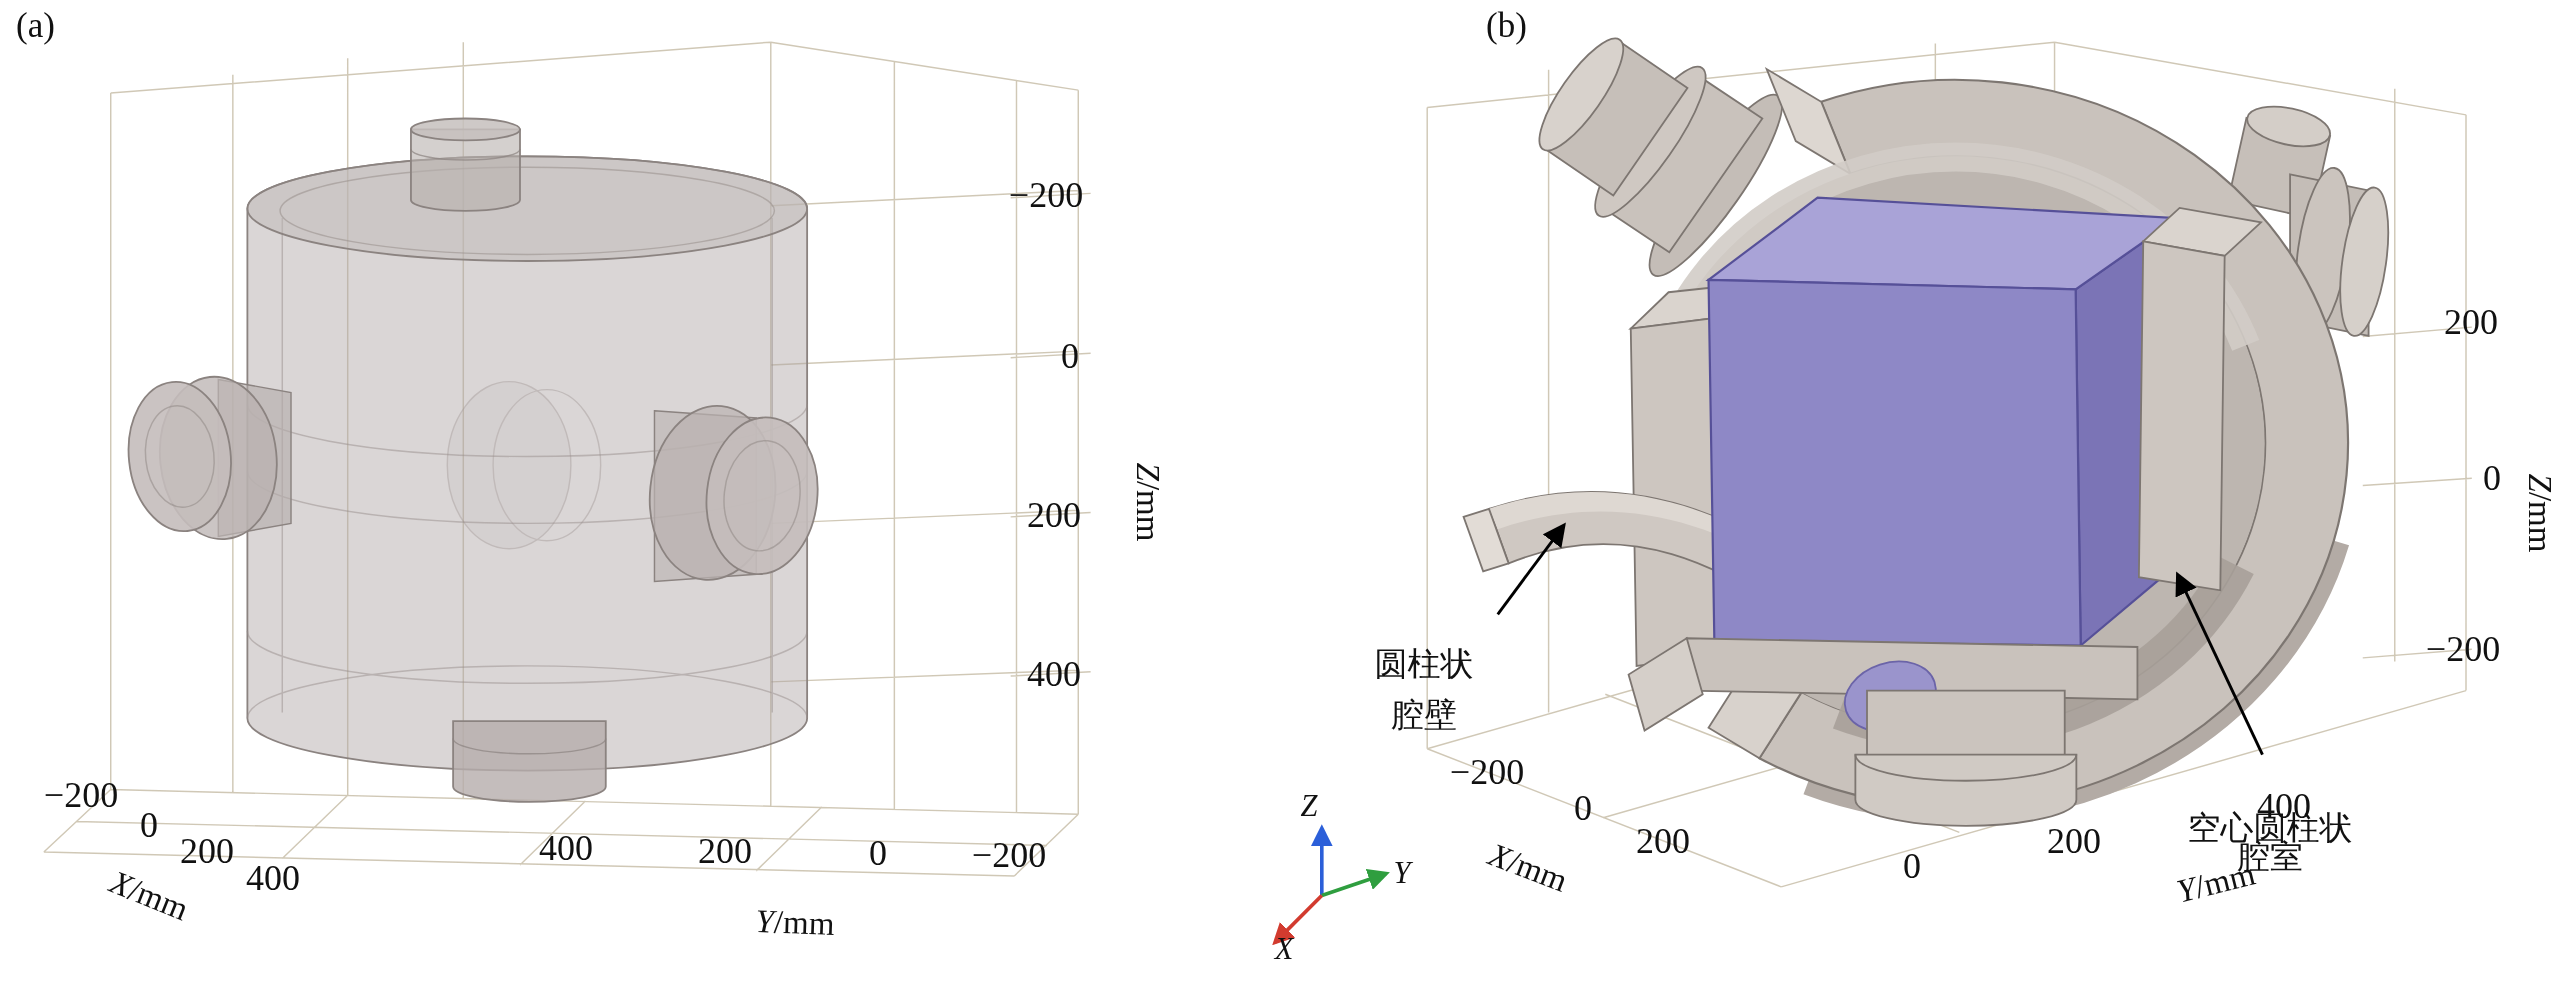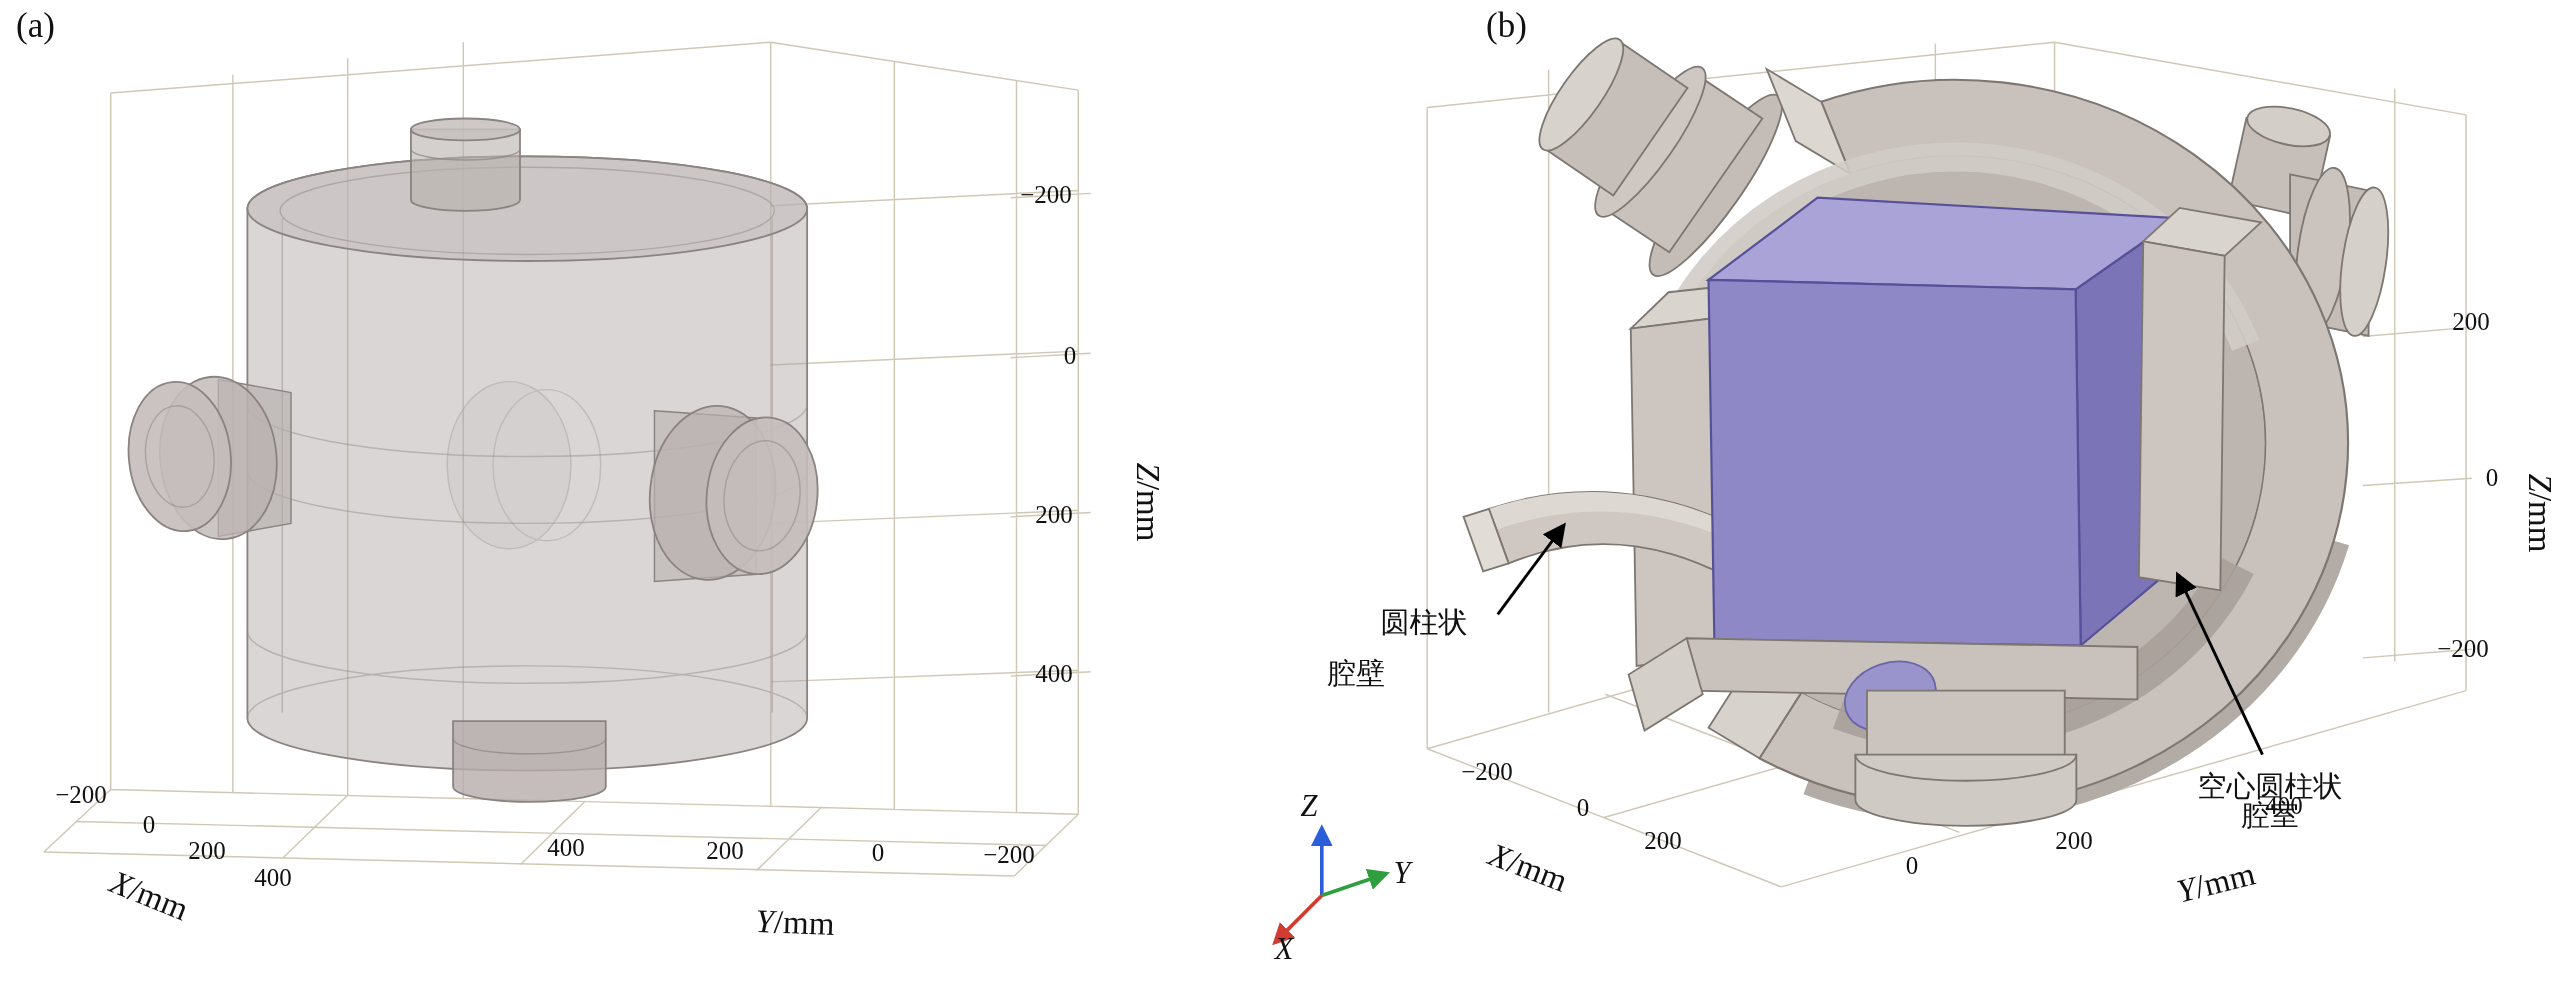--- a/index.html
+++ b/index.html
@@ -1,24 +1,24 @@
 <!DOCTYPE html>
 <html style="font-size:11.6px"><head>
 <meta charset="utf-8">
 <style>
   html,body{margin:0;padding:0;background:#ffffff;}
   .figure{position:relative;width:2576px;height:985px;background:#ffffff;overflow:hidden;
           font-family:"Liberation Serif",serif;color:#111;}
   .figure svg{position:absolute;left:0;top:0;}
   .t{position:absolute;white-space:nowrap;color:#111;}
-  .tick{font-size:25px;transform:translate(-50%,-50%);}
+  .tick{font-size:36px;transform:translate(-50%,-50%);}
   .axlab{font-size:33px;}
   .it{font-style:italic;}
   .plabel{font-size:35px;}
-  .cjk{font-family:"DejaVu Sans","Liberation Sans",sans-serif;font-size:29px;transform:translate(-50%,-50%);}
+  .cjk{font-family:"DejaVu Sans","Liberation Sans",sans-serif;font-size:33px;transform:translate(-50%,-50%);margin-top:41px;}
   .triadlab{font-size:30.5px;font-style:italic;transform:translate(-50%,-50%);}
 </style>
 </head>
 <body>
 
 <div class="figure">
 
   <svg width="2576" height="985" viewBox="0 0 3543 1355">
     <defs>
       <marker id="mk-black" viewBox="0 0 10 10" refX="8" refY="5" markerWidth="8" markerHeight="8" orient="auto">
@@ -206,21 +206,21 @@
   </div>
 
   <div class="t tick" style="left:1912px;top:866px">0</div>
   <div class="t tick" style="left:2074px;top:841px">200</div>
   <div class="t tick" style="left:2284px;top:806px">400</div>
   <div class="t tick axlab" style="left:2216px;top:883px;transform:translate(-50%,-50%) rotate(-14deg)">
     <span class="it">Y</span><span>/mm</span>
   </div>
 
   <div class="t cjk" style="left:1424px;top:623px">圆柱状</div>
-  <div class="t cjk" style="left:1356px;top:674px">腔壁</div>
+  <div class="t cjk" style="left:1424px;top:674px">腔壁</div>
   <div class="t cjk" style="left:2270px;top:787px">空心圆柱状</div>
   <div class="t cjk" style="left:2270px;top:816px">腔室</div>
 
   <div class="t triadlab" style="left:1309px;top:806px">Z</div>
   <div class="t triadlab" style="left:1402px;top:873px">Y</div>
   <div class="t triadlab" style="left:1284px;top:949px">X</div>
 
 </div>
 
 

